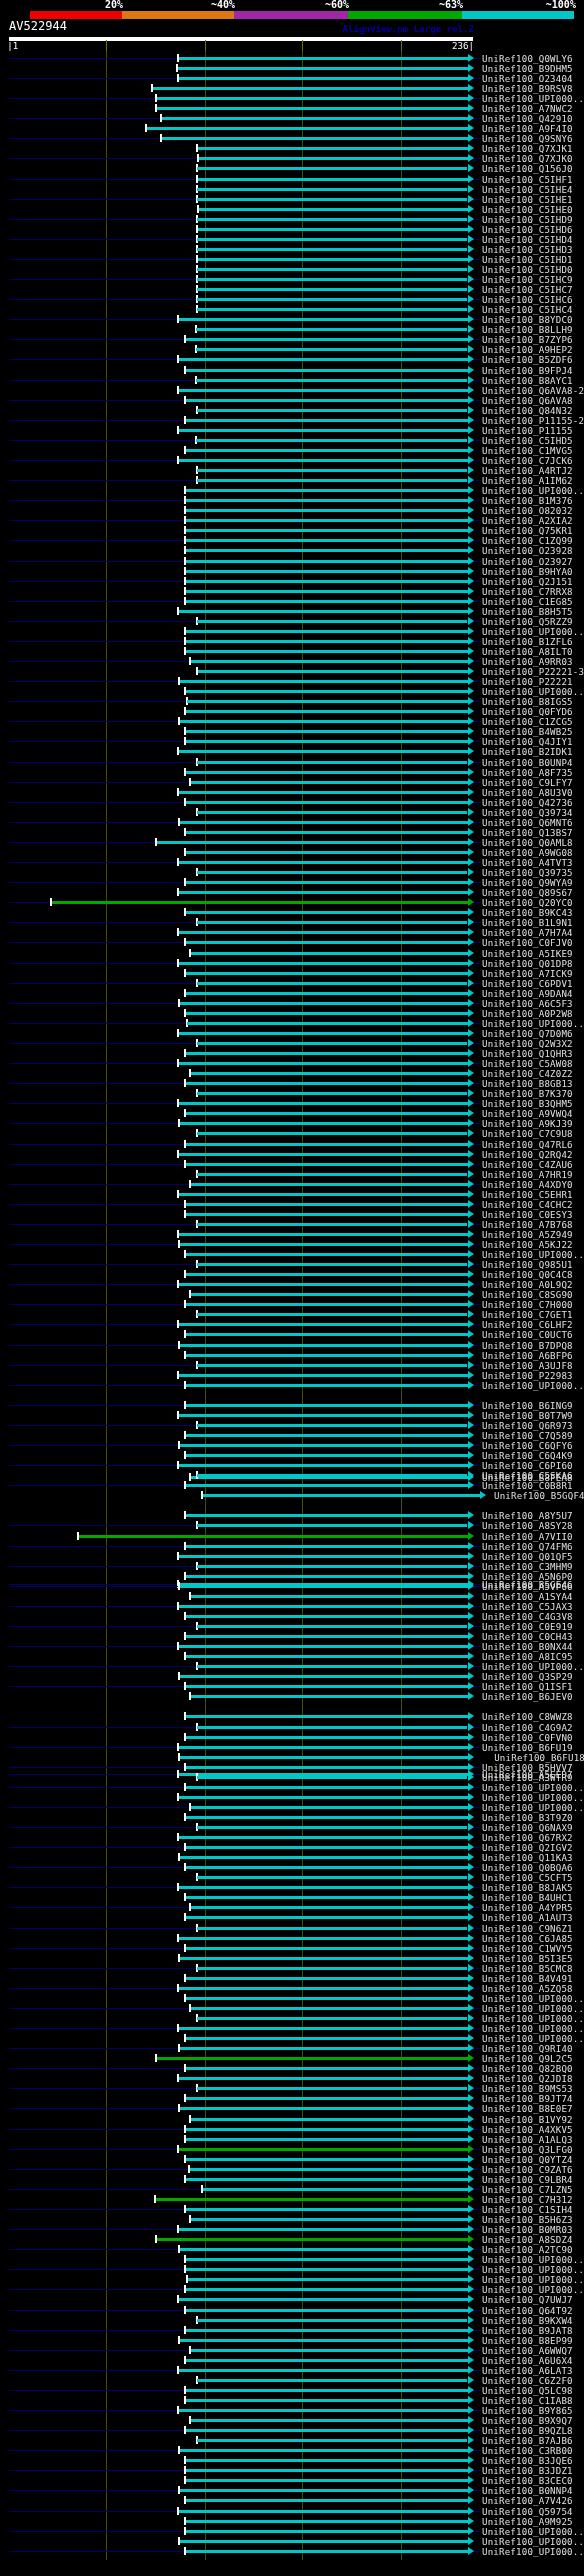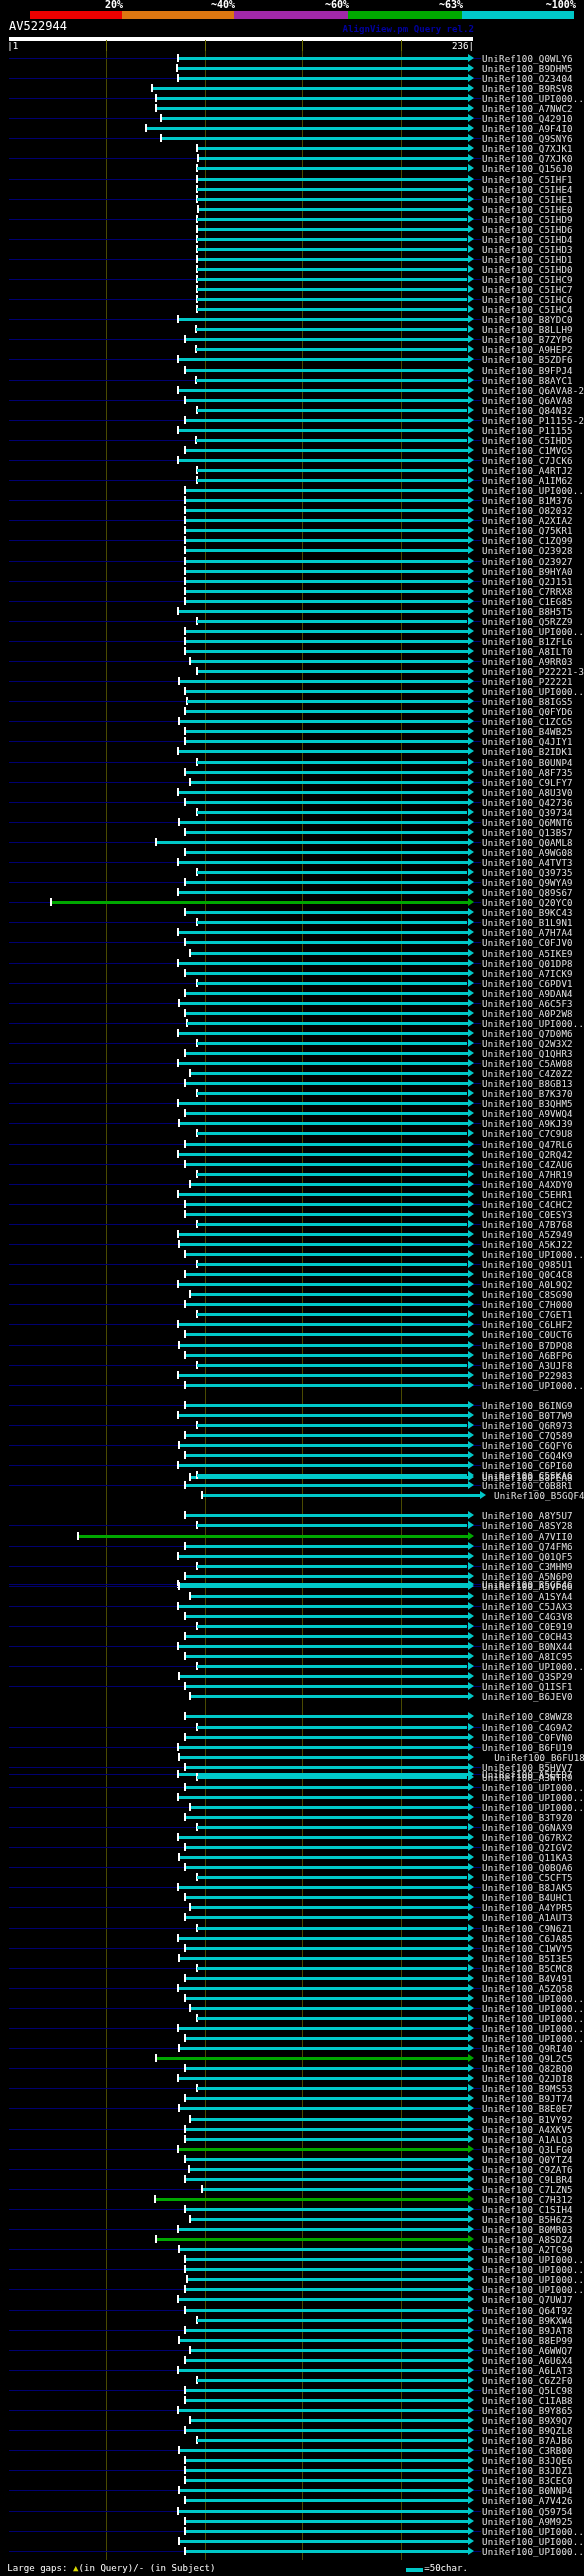--- a/index.html
+++ b/index.html
@@ -44,21 +44,21 @@
     </div>
   <div id="scalebar">
       <div class="seg" style="width: 92px; background: rgb(238, 0, 0);"></div>
       <div class="seg" style="width: 112px; background: rgb(221, 119, 17);"></div>
       <div class="seg" style="width: 114px; background: rgb(160, 40, 168);"></div>
       <div class="seg" style="width: 114px; background: rgb(0, 168, 0);"></div>
       <div class="seg" style="width: 112px; background: rgb(0, 200, 200);"></div>
     </div>
 
   <div id="query-id">AV522944</div>
-  <div id="watermark">AlignView.pm Query rel.2</div>
+  <div id="watermark">AlignView.pm Large rel.2</div>
   <div id="query-bar"></div>
   <div id="ruler-start">|1</div>
   <div id="ruler-end">236|</div>
   <div id="ruler-ticks">
       <div class="ruler-tick" style="left: 106px;"></div>
       <div class="ruler-tick" style="left: 205px;"></div>
       <div class="ruler-tick" style="left: 302px;"></div>
       <div class="ruler-tick" style="left: 401px;"></div>
     </div>
 
@@ -1681,21 +1681,14 @@
       </div>
       <div class="row" style="top: 2547px;">
         <div class="navy"></div>
         <div class="tick" style="left: 184px;"></div>
         <div class="bar" style="left: 186px; width: 282px; background: rgb(0, 200, 200);"></div>
         <div class="arrow" style="left: 468px; border-left: 6.4px solid rgb(0, 200, 200);"></div>
         <div class="hit-label">UniRef100_UPI000..</div>
       </div>
     </div>
 
-  <div id="footer">
-    <div id="gap-text">
-      <span>Large gaps: </span><span id="gap-tri">▲</span><span>(in Query)/- (in Subject)</span>
-    </div>
-    <div id="legend-seg"></div>
-    <div id="legend-text">=50char.</div>
-  </div>
 </div>
 
 
 </body></html>

